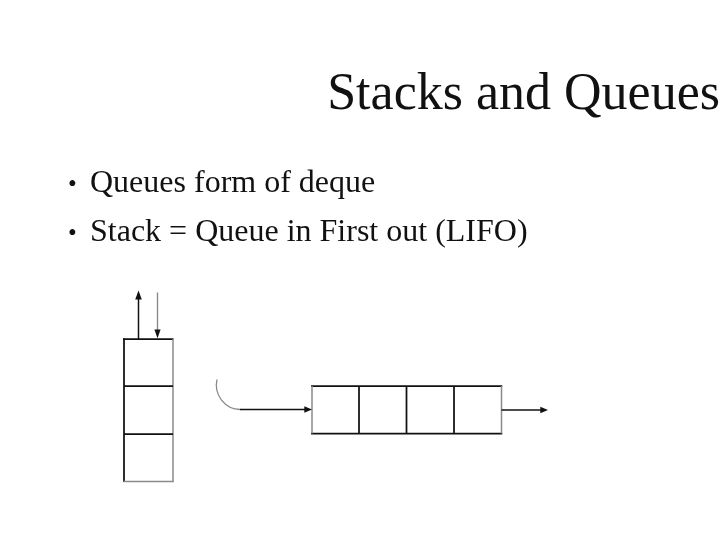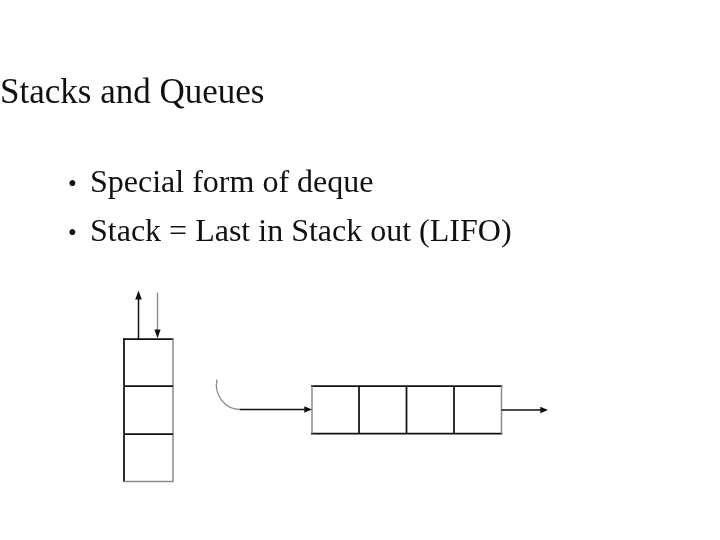--- a/index.html
+++ b/index.html
@@ -13,22 +13,22 @@
     position:relative;
     width:720px;height:540px;
     background:var(--bg);
     overflow:hidden;
     font-family:"Liberation Serif","DejaVu Serif",serif;
     color:var(--ink);
   }
   .title{
     position:absolute;
     left:0;right:0;top:66px;
-    text-align:left;
-    font-size:35px;
+    text-align:right;
+    font-size:52px;
     line-height:52px;
     font-weight:400;
   }
   .bullets{
     position:absolute;
     left:68px;top:158px;
     width:560px;
     list-style:none;
     font-size:32px;
     line-height:46px;
@@ -50,24 +50,24 @@
 </style>
 </head>
 <body>
 
 <div class="slide">
 
   <h1 class="title">Stacks and Queues</h1>
 
   <ul class="bullets">
     <li>
-      <span class="dot">•</span><span>Special form of deque</span>
+      <span class="dot">•</span><span>Queues form of deque</span>
     </li>
     <li>
-      <span class="dot">•</span><span>Stack = Last in Stack out (LIFO)</span>
+      <span class="dot">•</span><span>Stack = Queue in First out (LIFO)</span>
     </li>
   </ul>
 
   <svg class="diagram" viewBox="100 280 460 210" xmlns="http://www.w3.org/2000/svg">
 
     <g>
 
       <line class="ink-line" stroke-width="1.75" x1="123" y1="339" x2="173.5" y2="339"></line>
       <line class="ink-line" stroke-width="1.75" x1="124" y1="338.2" x2="124" y2="482"></line>
       <line class="gray-line" stroke-width="1.5" x1="173" y1="339" x2="173" y2="481.5"></line>

